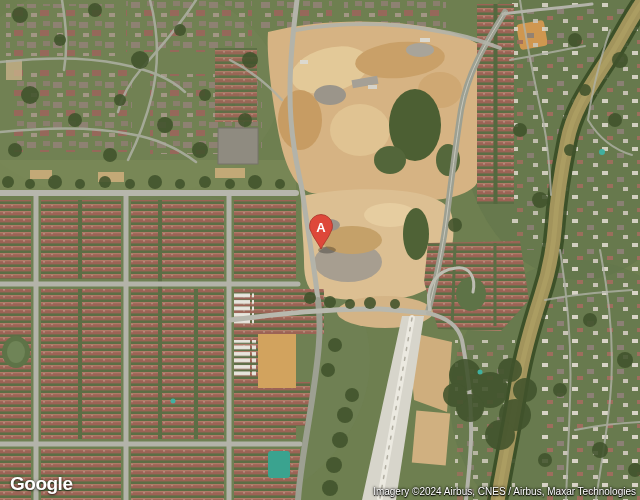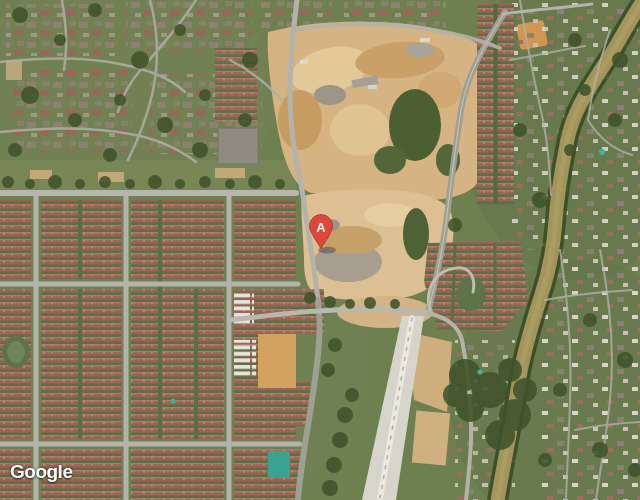--- a/index.html
+++ b/index.html
@@ -1,19 +1,19 @@
 <!DOCTYPE html>
 <html><head>
 <meta charset="utf-8">
 <style>
   html,body{margin:0;padding:0;background:#222;}
   .stage{position:relative;width:640px;height:500px;overflow:hidden;font-family:"Liberation Sans",sans-serif;}
   .stage svg{display:block;}
   .google-logo{
-    position:absolute;left:10px;bottom:17px;
+    position:absolute;left:10px;bottom:5px;
     font-family:"Liberation Sans",sans-serif;font-size:19px;font-weight:bold;
     color:#fff;letter-spacing:-0.5px;
     text-shadow:0 1px 2px rgba(0,0,0,.6),0 0 3px rgba(0,0,0,.45);
     cursor:pointer;user-select:none;
   }
   .attribution{
     position:absolute;right:4px;bottom:3px;
     font-family:"Liberation Sans",sans-serif;font-size:10px;
     color:#fff;
     text-shadow:0 0 2px #000,0 1px 1px #000,0 0 3px rgba(0,0,0,.8);
@@ -279,13 +279,14 @@
   <circle cx="480" cy="372" r="2.5" fill="#40b0a0"></circle>
 
   <g>
     <ellipse cx="327" cy="250" rx="9" ry="3.5" fill="rgba(0,0,0,0.28)"></ellipse>
     <path d="M321,249 C317,241.5 313.5,237.5 311.5,232.5 A11.5,11.5 0 1 1 330.5,232.5 C328.5,237.5 325,241.5 321,249 Z" stroke="#A63127" stroke-width="0.8" fill="#DE483A"></path>
     <text x="321" y="231.5" text-anchor="middle" font-size="13" fill="#ffffff" class="marker-label">A</text>
   </g>
 </svg>
 
 <div class="google-logo">Google</div>
+<div class="attribution">Imagery ©2024 Airbus, CNES / Airbus, Maxar Technologies</div>
 </div>
 
 </body></html>

